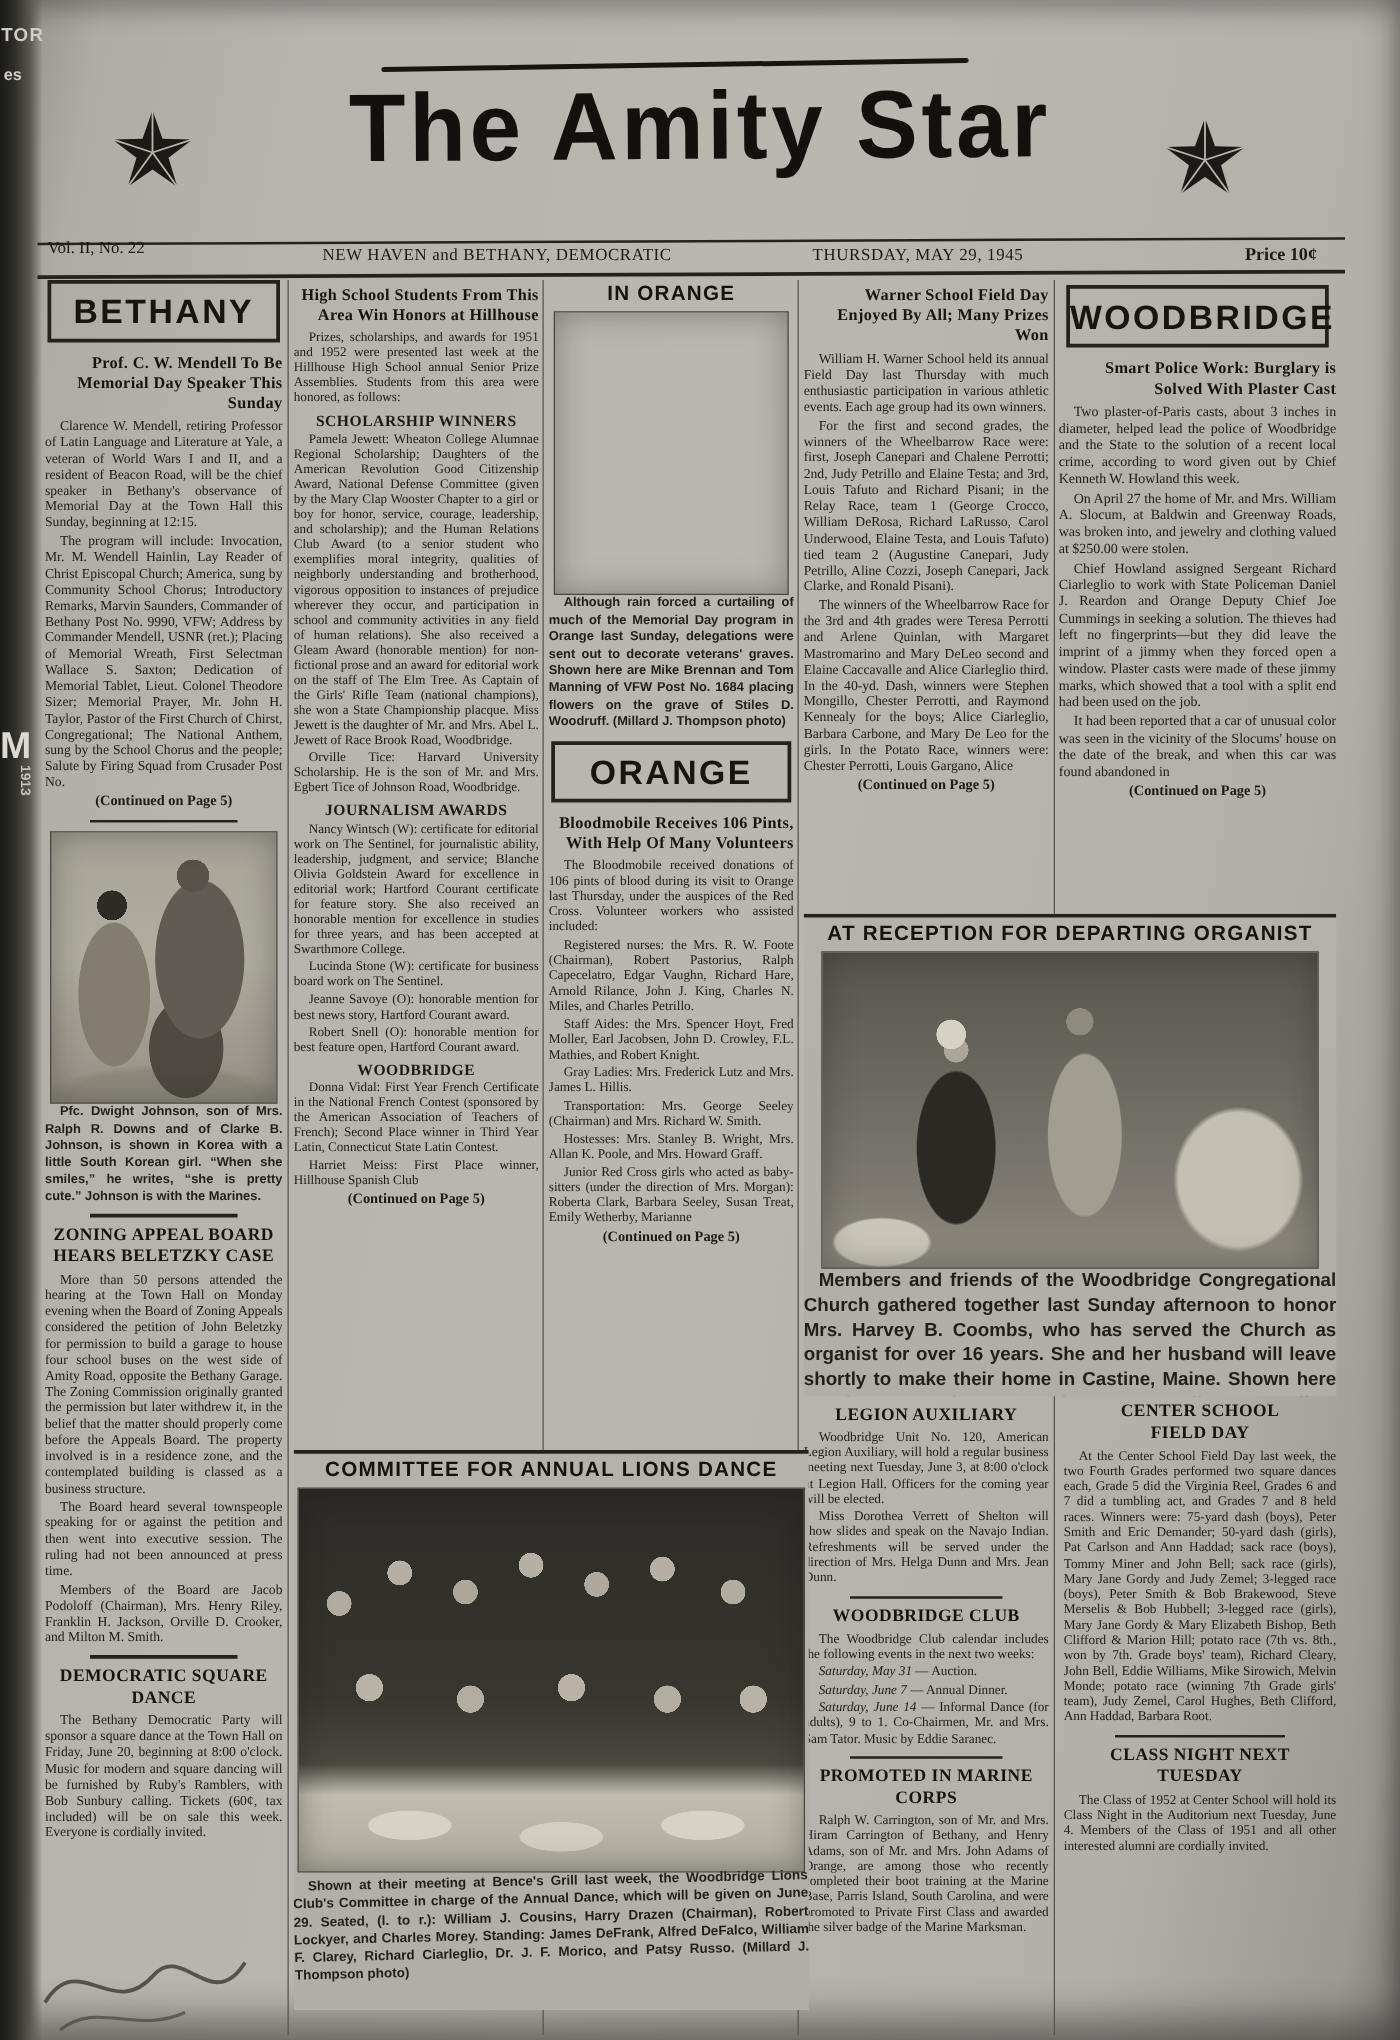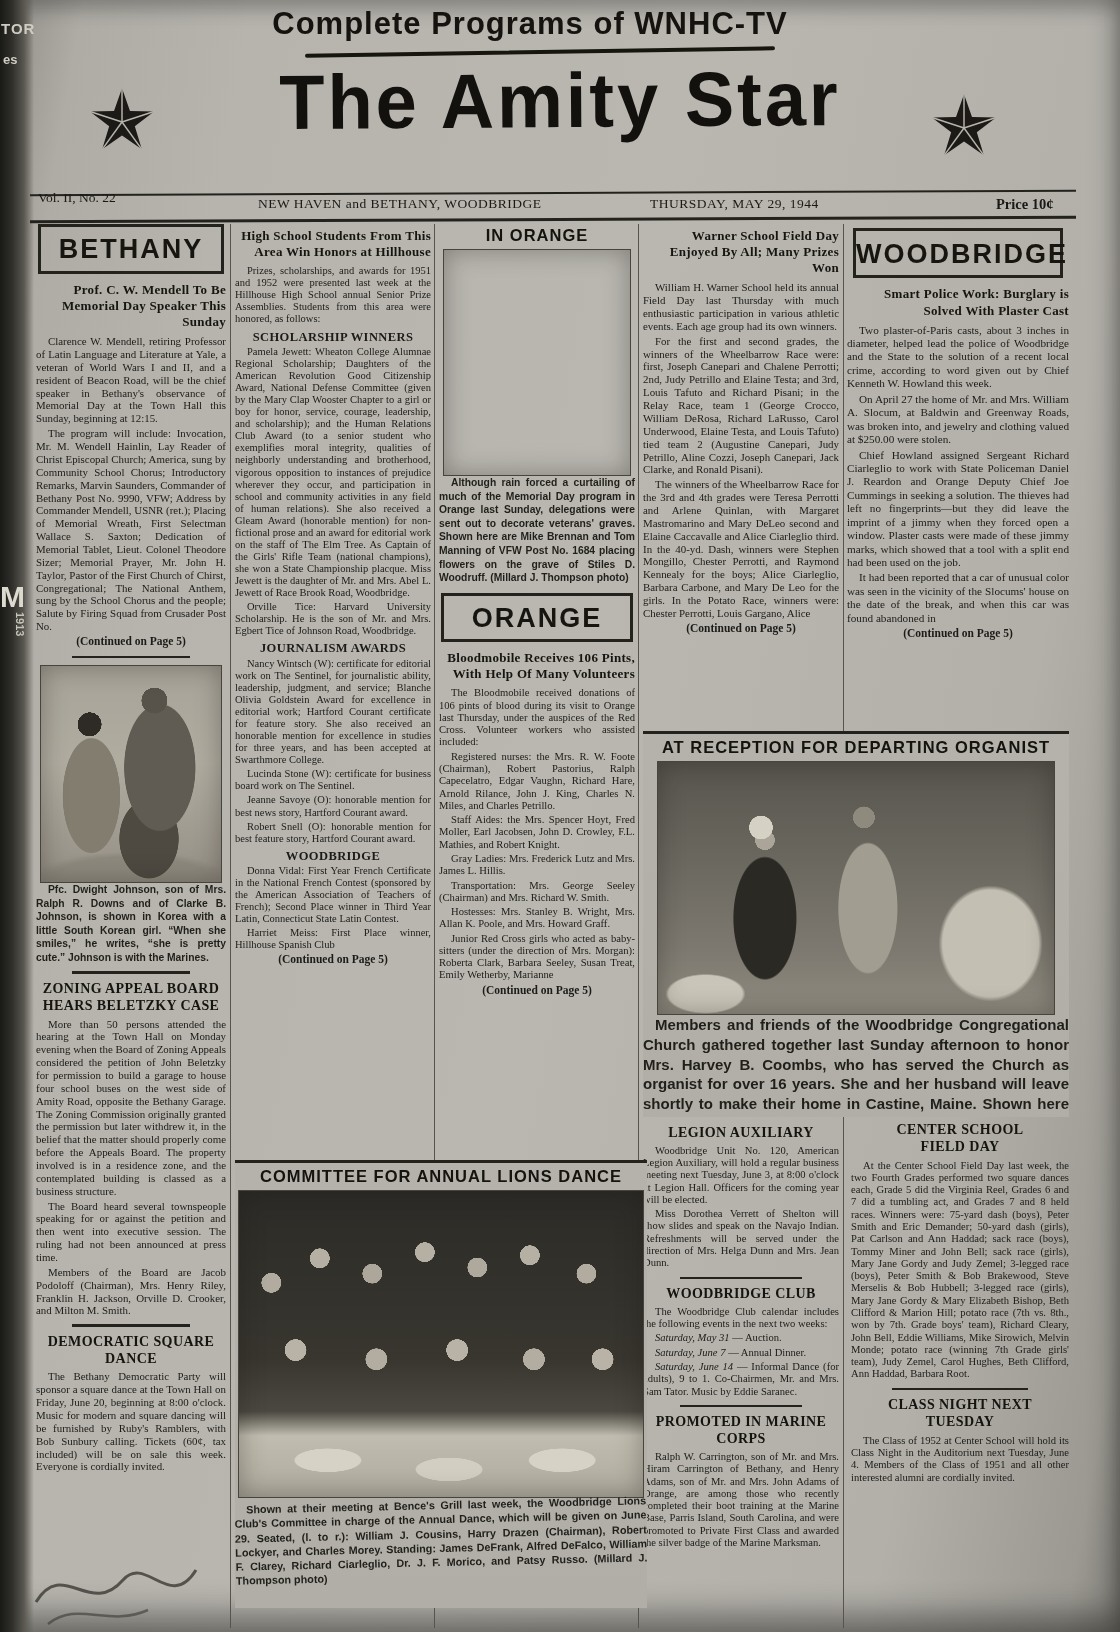--- a/index.html
+++ b/index.html
@@ -124,21 +124,20 @@
   <div class="edge-strip"></div>
   <span class="frag frag-tor">TOR</span>
   <span class="frag frag-es">es</span>
   <span class="frag frag-m">M</span>
   <span class="frag frag-1913">1913</span>
   <svg class="handwriting" width="180" height="90" viewBox="0 0 180 90">
     <path d="M8,62 C35,18 62,78 95,40 C118,14 142,72 168,30" stroke="#33312c" stroke-width="3" fill="none" opacity=".75"></path>
     <path d="M20,84 C50,60 80,88 120,70" stroke="#3a3832" stroke-width="2.5" fill="none" opacity=".6"></path>
   </svg>
 
-  <div class="banner">Complete Programs of WNHC-TV</div>
   <div class="banner-underline"></div>
 
   <svg class="star star-left" width="72" height="72" viewBox="0 0 64 64">
     <polygon points="32,2 39.1,22.3 60.5,22.7 43.4,35.7 49.6,56.3 32,44 14.4,56.3 20.6,35.7 3.5,22.7 24.9,22.3" fill="#1b1a16"></polygon>
     <g stroke="#b8b5ac" stroke-width="1.3">
       <line x1="32" y1="32" x2="32" y2="2"></line>
         <line x1="32" y1="32" x2="60.5" y2="22.7"></line>
       <line x1="32" y1="32" x2="49.6" y2="56.3"></line>
         <line x1="32" y1="32" x2="14.4" y2="56.3"></line>
       <line x1="32" y1="32" x2="3.5" y2="22.7"></line>
@@ -151,22 +150,22 @@
       <line x1="32" y1="32" x2="32" y2="2"></line>
         <line x1="32" y1="32" x2="60.5" y2="22.7"></line>
       <line x1="32" y1="32" x2="49.6" y2="56.3"></line>
         <line x1="32" y1="32" x2="14.4" y2="56.3"></line>
       <line x1="32" y1="32" x2="3.5" y2="22.7"></line>
     </g>
   </svg>
 
   <div class="dl-rule dl-rule-top"></div>
   <span class="dl dl-vol">Vol. II, No. 22</span>
-  <span class="dl dl-loc">NEW HAVEN and BETHANY, WOODBRIDGE</span>
-  <span class="dl dl-date">THURSDAY, MAY 29, 1944</span>
+  <span class="dl dl-loc">NEW HAVEN and BETHANY, DEMOCRATIC</span>
+  <span class="dl dl-date">THURSDAY, MAY 29, 1945</span>
   <span class="dl dl-price">Price 10¢</span>
   <div class="dl-rule dl-rule-bot"></div>
 
   <div class="vrule" style="left:230px"></div>
   <div class="vrule" style="left:434px"></div>
   <div class="vrule" style="left:638px"></div>
   <div class="vrule" style="left:843px"></div>
 
   <div class="col bt" style="left:36px;top:224px;width:190px;height:1404px">
     <div class="section-box sb1">BETHANY</div>
@@ -190,21 +189,21 @@
   <div class="col bt2" style="left:235px;top:224px;width:196px;height:938px">
     <h2 class="headline">High School Students From This Area Win Honors at Hillhouse</h2>
     <p>Prizes, scholarships, and awards for 1951 and 1952 were presented last week at the Hillhouse High School annual Senior Prize Assemblies. Students from this area were honored, as follows:</p>
     <div class="subhead">SCHOLARSHIP WINNERS</div>
     <p>Pamela Jewett: Wheaton College Alumnae Regional Scholarship; Daughters of the American Revolution Good Citizenship Award, National Defense Committee (given by the Mary Clap Wooster Chapter to a girl or boy for honor, service, courage, leadership, and scholarship); and the Human Relations Club Award (to a senior student who exemplifies moral integrity, qualities of neighborly understanding and brotherhood, vigorous opposition to instances of prejudice wherever they occur, and participation in school and community activities in any field of human relations). She also received a Gleam Award (honorable mention) for non-fictional prose and an award for editorial work on the staff of The Elm Tree. As Captain of the Girls' Rifle Team (national champions), she won a State Championship placque. Miss Jewett is the daughter of Mr. and Mrs. Abel L. Jewett of Race Brook Road, Woodbridge.</p>
     <p>Orville Tice: Harvard University Scholarship. He is the son of Mr. and Mrs. Egbert Tice of Johnson Road, Woodbridge.</p>
     <div class="subhead">JOURNALISM AWARDS</div>
     <p>Nancy Wintsch (W): certificate for editorial work on The Sentinel, for journalistic ability, leadership, judgment, and service; Blanche Olivia Goldstein Award for excellence in editorial work; Hartford Courant certificate for feature story. She also received an honorable mention for excellence in studies for three years, and has been accepted at Swarthmore College.</p>
     <p>Lucinda Stone (W): certificate for business board work on The Sentinel.</p>
     <p>Jeanne Savoye (O): honorable mention for best news story, Hartford Courant award.</p>
-    <p>Robert Snell (O): honorable mention for best feature story, Hartford Courant award.</p>
+    <p>Robert Snell (O): honorable mention for best feature open, Hartford Courant award.</p>
     <div class="subhead">WOODBRIDGE</div>
     <p>Donna Vidal: First Year French Certificate in the National French Contest (sponsored by the American Association of Teachers of French); Second Place winner in Third Year Latin, Connecticut State Latin Contest.</p>
     <p style="text-indent:12px;margin-bottom:0">Harriet Meiss: First Place winner, Hillhouse Spanish Club</p>
     <div class="continued">(Continued on Page 5)</div>
   </div>
 
   <div class="col bt3" style="left:439px;top:224px;width:196px;height:938px">
     <div class="photohead">IN ORANGE</div>
     <div class="photo photo-orange"></div>
     <p class="caption">Although rain forced a curtailing of much of the Memorial Day program in Orange last Sunday, delegations were sent out to decorate veterans' graves. Shown here are Mike Brennan and Tom Manning of VFW Post No. 1684 placing flowers on the grave of Stiles D. Woodruff. (Millard J. Thompson photo)</p>

